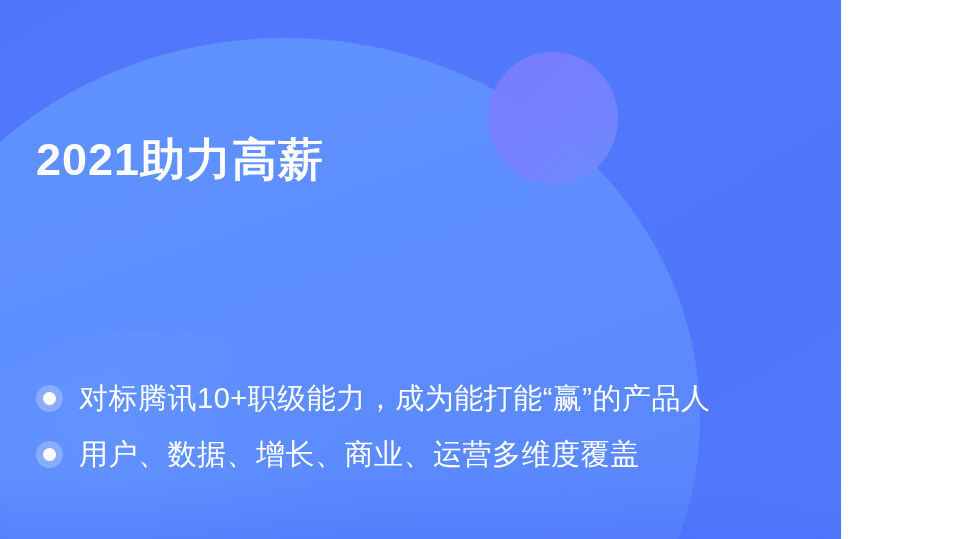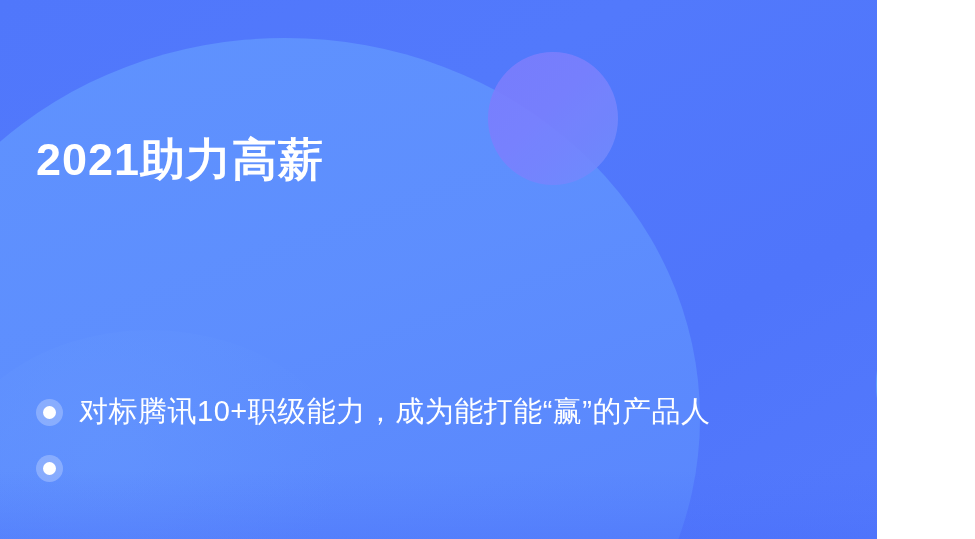--- a/index.html
+++ b/index.html
@@ -8,21 +8,20 @@
     background: #ffffff;
   }
 
   #banner {
     position: relative;
     width: 841px;
     height: 539px;
     overflow: hidden;
     background: linear-gradient(150deg, #5077FB 0%, #5279FC 35%, #4F75FB 70%, #5379FC 100%);
     font-family: "Liberation Sans", "DejaVu Sans", sans-serif;
-    padding-left: 36px;
     -webkit-font-smoothing: antialiased;
   }
 
   
   .shape {
     position: absolute;
     border-radius: 50%;
     pointer-events: none;
   }
 
@@ -109,21 +108,21 @@
 
   #bullets {
     position: absolute;
     left: 36px;
     top: 370px;
     width: 920px;
   }
 
   .bullet-row {
     display: flex;
-    align-items: flex-end;
+    align-items: center;
     height: 56px;
     white-space: nowrap;
   }
 
   .bullet-dot {
     flex: 0 0 auto;
     width: 27px;
     height: 27px;
     border-radius: 50%;
     background: rgba(255,255,255,0.26);
@@ -170,17 +169,18 @@
 
     <div id="bullets">
 
       <div class="bullet-row">
         <span class="bullet-dot"></span>
         <span class="bullet-text">对标腾讯10+职级能力，成为能打能“赢”的产品人</span>
       </div>
 
       <div class="bullet-row">
         <span class="bullet-dot"></span>
+        <span class="bullet-text">用户、数据、增长、商业、运营多维度覆盖</span>
       </div>
 
     </div>
   </div>
 </div>
 
 </body></html>

